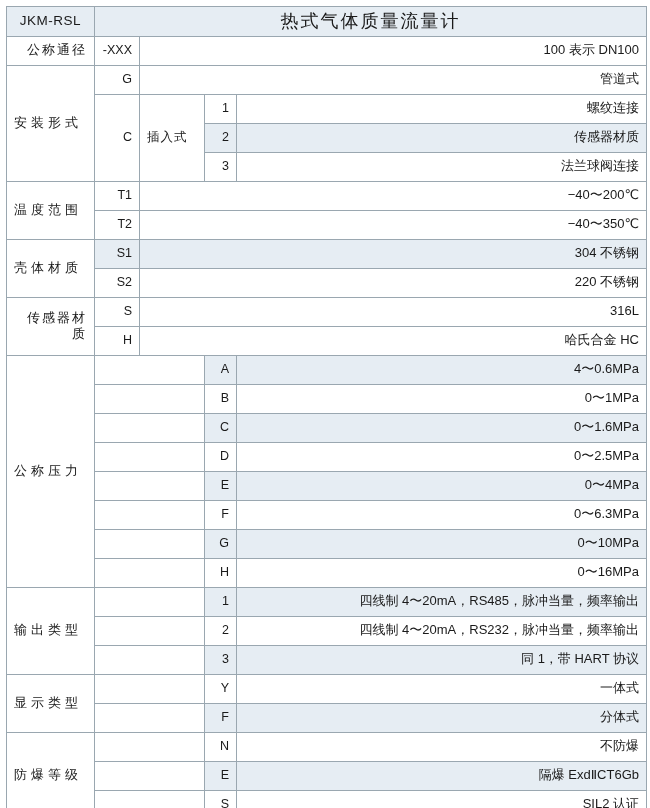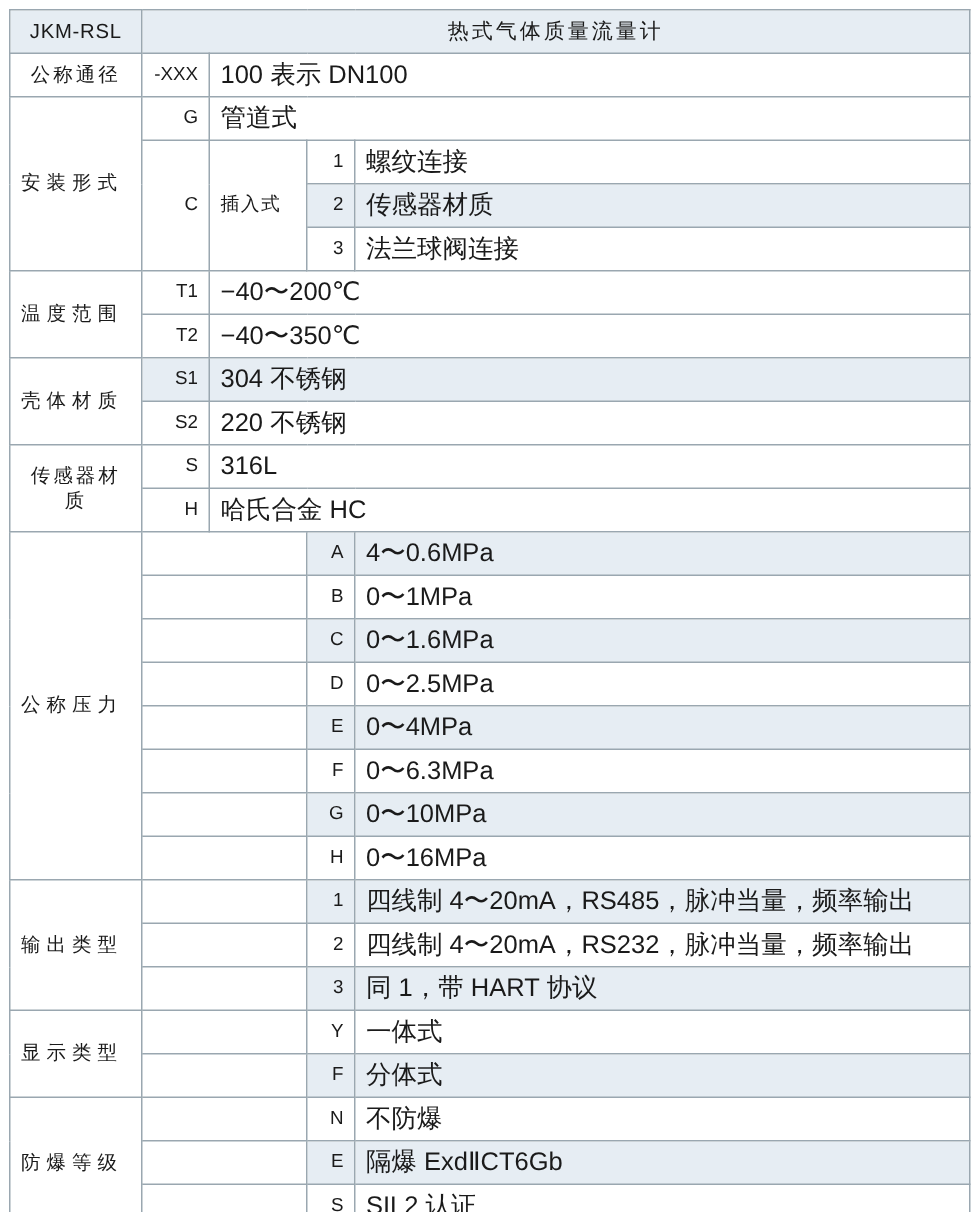--- a/index.html
+++ b/index.html
@@ -45,37 +45,37 @@
     letter-spacing: 0.5px;
   }
   .cat-label {
     font-size: 13px;
     letter-spacing: 4px;
     text-align: left;
   }
   .cat-label-tight {
     font-size: 13px;
     letter-spacing: 2px;
-    text-align: center;
+    text-align: right;
   }
   .code-cell {
     font-size: 12.5px;
     text-align: right;
   }
   .desc-cell {
-    font-size: 17px;
-    text-align: left;
+    font-size: 13px;
+    text-align: right;
   }
   .sub-label {
     font-size: 12.5px;
     text-align: left;
     letter-spacing: 1px;
   }
   .big-title {
-    font-size: 14px;
+    font-size: 18px;
     letter-spacing: 2px;
   }
 </style>
 </head>
 <body>
 
 <div id="sheet">
   <table class="spec">
     <colgroup>
       <col style="width:88px">

